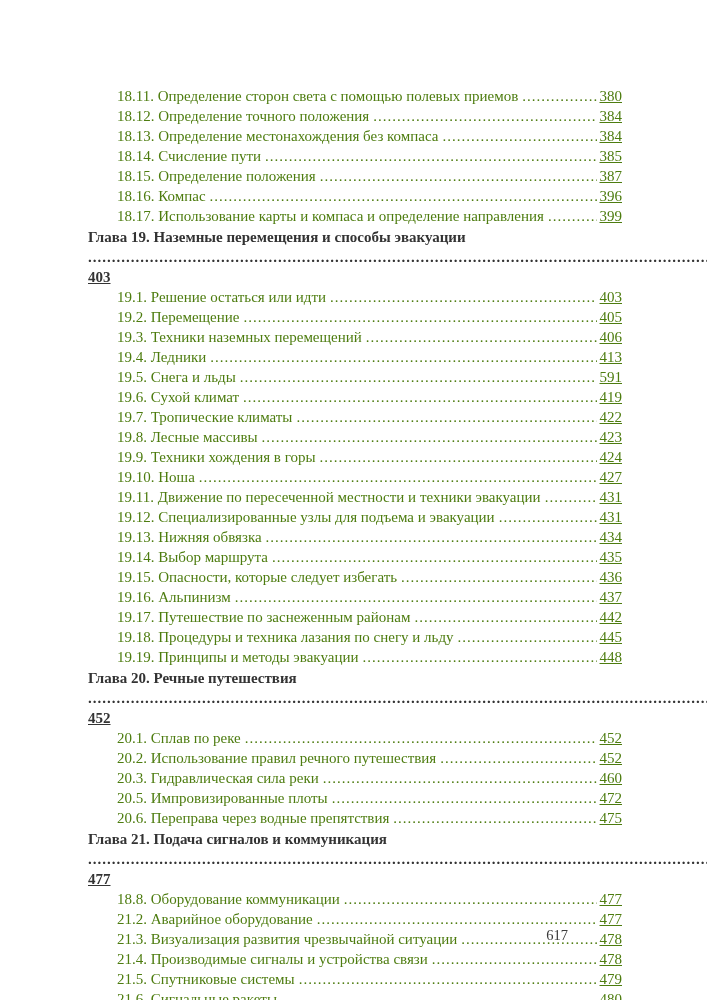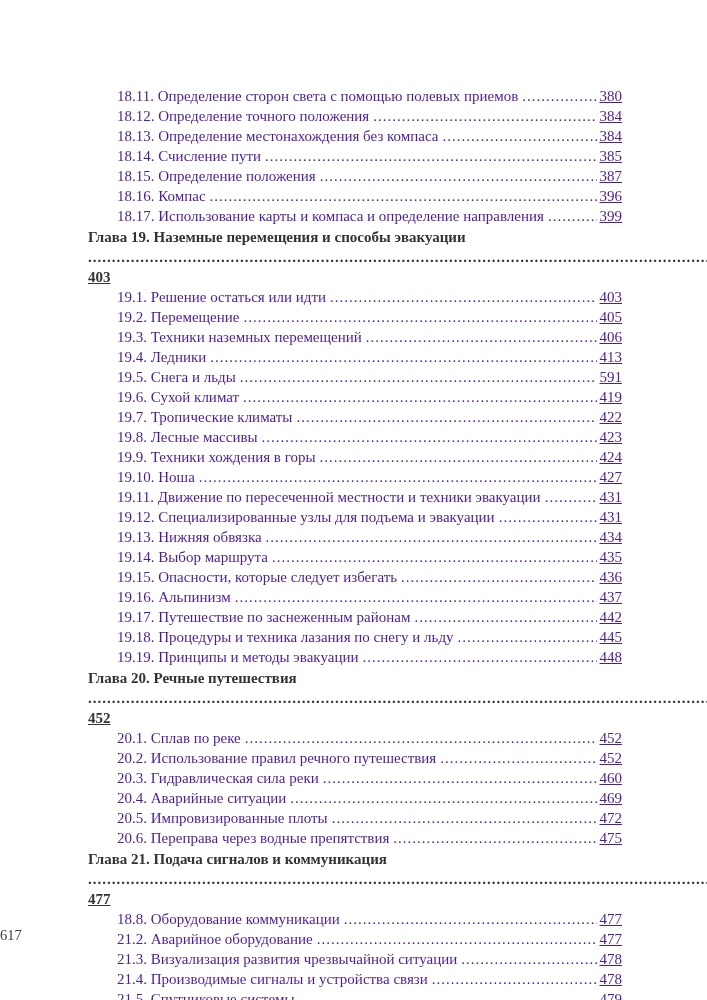--- a/index.html
+++ b/index.html
@@ -23,21 +23,21 @@
     position: absolute;
     left: 84px;
     top: 86px;
     width: 538px;
   }
   .toc-row {
     display: flex;
     align-items: baseline;
     line-height: 20px;
     font-size: 15px;
-    color: #4c1d95;
+    color: #4d7c0f;
   }
   .toc-row.sub {
     padding-left: 33px;
   }
   .toc-row.chapter {
     font-weight: bold;
     margin-top: 1px;
     color: #333333;
     flex-direction: column;
   }
@@ -59,21 +59,21 @@
   .toc-page {
     flex: 0 0 auto;
     white-space: nowrap;
     text-decoration: underline;
   }
   .page-footer {
     position: absolute;
     top: 925px;
     left: 0;
     width: 568px;
-    text-align: left;
+    text-align: right;
     font-size: 14.5px;
     line-height: 20px;
     color: #3a3a3a;
   }
 </style>
 </head>
 <body>
 
 <div class="page">
   <main class="toc" id="toc-list">
@@ -224,25 +224,20 @@
   </div>
       <div class="toc-row sub">
     <span class="toc-label">20.2. Использование правил речного путешествия</span>
     <span class="toc-leader"></span>
     <span class="toc-page">452</span>
   </div>
       <div class="toc-row sub">
     <span class="toc-label">20.3. Гидравлическая сила реки</span>
     <span class="toc-leader"></span>
     <span class="toc-page">460</span>
-  </div>
-      <div class="toc-row sub">
-    <span class="toc-label">20.4. Аварийные ситуации</span>
-    <span class="toc-leader"></span>
-    <span class="toc-page">469</span>
   </div>
       <div class="toc-row sub">
     <span class="toc-label">20.5. Импровизированные плоты</span>
     <span class="toc-leader"></span>
     <span class="toc-page">472</span>
   </div>
       <div class="toc-row sub">
     <span class="toc-label">20.6. Переправа через водные препятствия</span>
     <span class="toc-leader"></span>
     <span class="toc-page">475</span>

